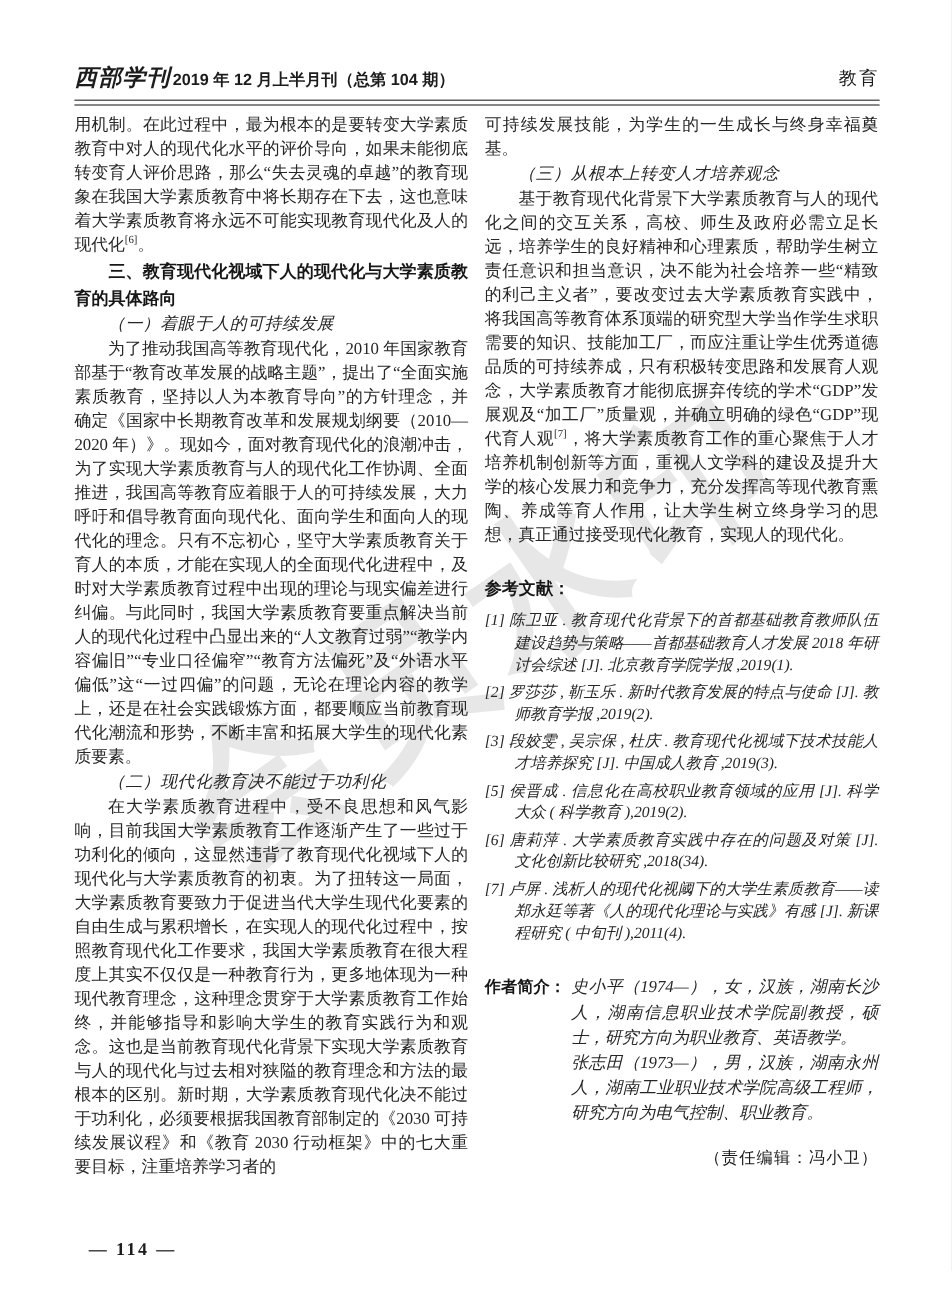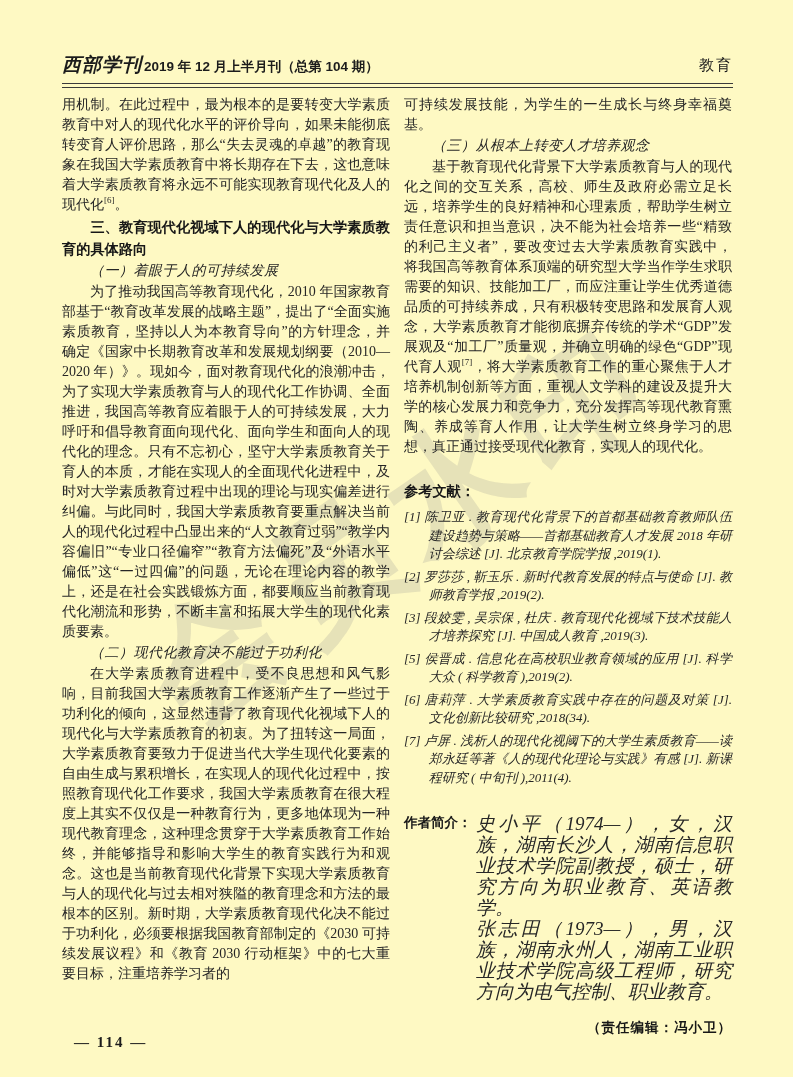--- a/index.html
+++ b/index.html
@@ -1,18 +1,18 @@
 <!DOCTYPE html>
 <html lang="zh"><head>
 <meta charset="utf-8">
 <style>
   html,body{margin:0;padding:0;background:#e9e9e7;}
   .page{
     position:relative;width:793px;height:1077px;margin:0 auto;
-    background:#fef9c3;overflow:hidden;
+    background:#ffffff;overflow:hidden;
     font-family:"Liberation Serif","DejaVu Serif",serif;
     color:#262626;
   }
   
   .header{position:absolute;left:62px;right:60px;top:52px;height:26px;}
   .journal-name{
     font-weight:bold;font-style:italic;font-size:19px;color:#1c1c1c;
     font-family:"Liberation Serif",serif;letter-spacing:1px;
   }
   .issue-info{
@@ -60,26 +60,26 @@
     font-style:italic;font-size:13px;line-height:18.5px;text-align:justify;
   }
   
   .author-bio{position:relative;margin-top:26px;padding-left:72px;min-height:40px;}
   .bio-label{
     position:absolute;left:0;top:0;
     font-family:"Liberation Sans","DejaVu Sans",sans-serif;
     font-weight:bold;font-size:13.5px;color:#171717;
   }
   .bio-entry{
-    margin:0;font-style:italic;font-size:19px;line-height:21px;text-align:justify;
+    margin:0;font-style:italic;font-size:14px;line-height:21px;text-align:justify;
   }
   .editor{
     margin-top:16px;text-align:right;
     font-family:"Liberation Sans","DejaVu Sans",sans-serif;
-    font-weight:bold;font-size:13.5px;color:#171717;letter-spacing:1px;
+    font-weight:normal;font-size:13.5px;color:#171717;letter-spacing:1px;
   }
   
   .footer{
     position:absolute;left:74px;bottom:26px;
     font-weight:bold;font-size:15px;color:#1c1c1c;letter-spacing:2px;text-align:right;
   }
 </style>
 </head>
 <body>
 

